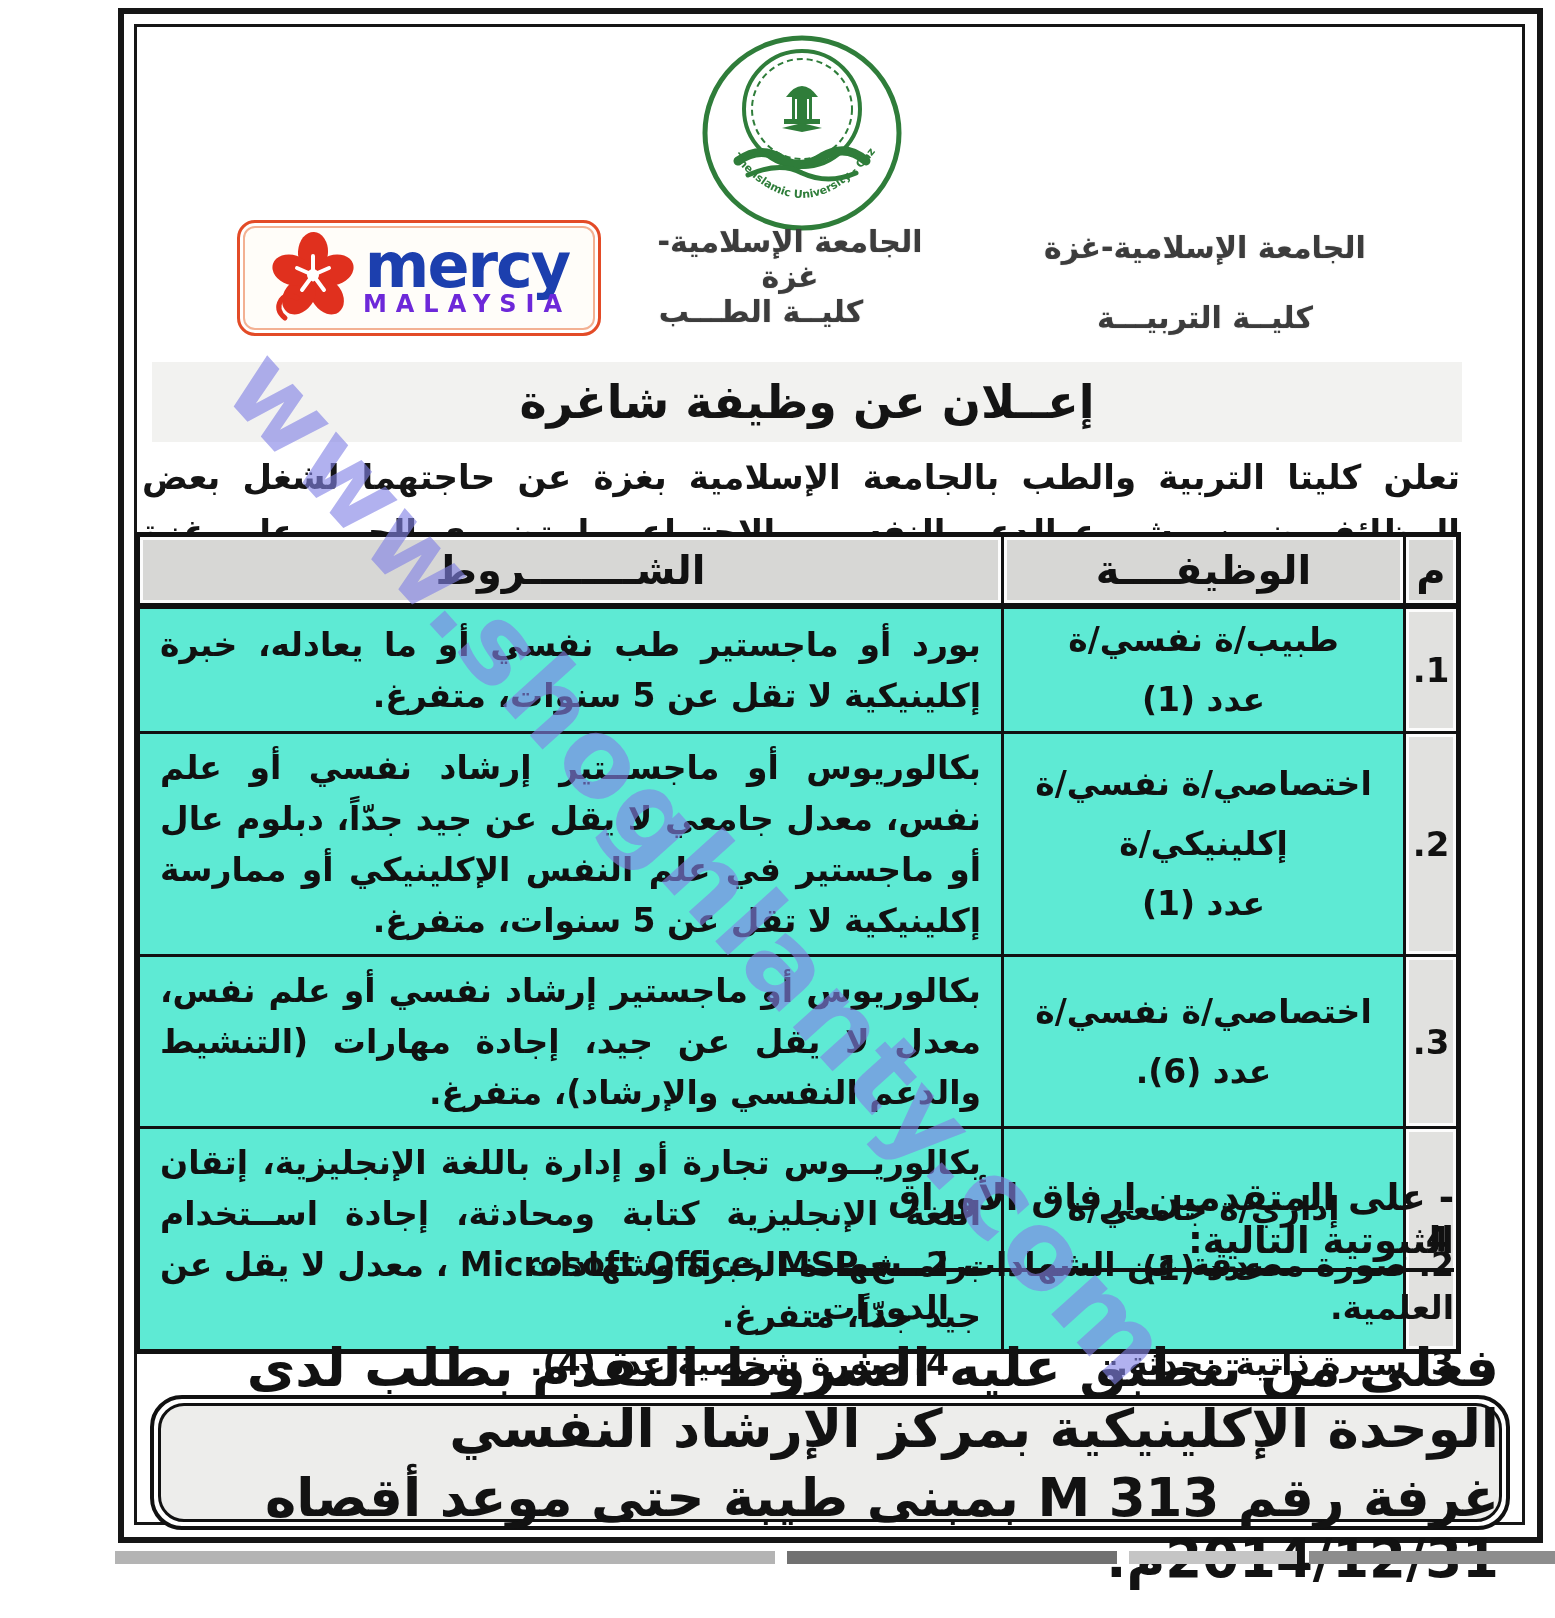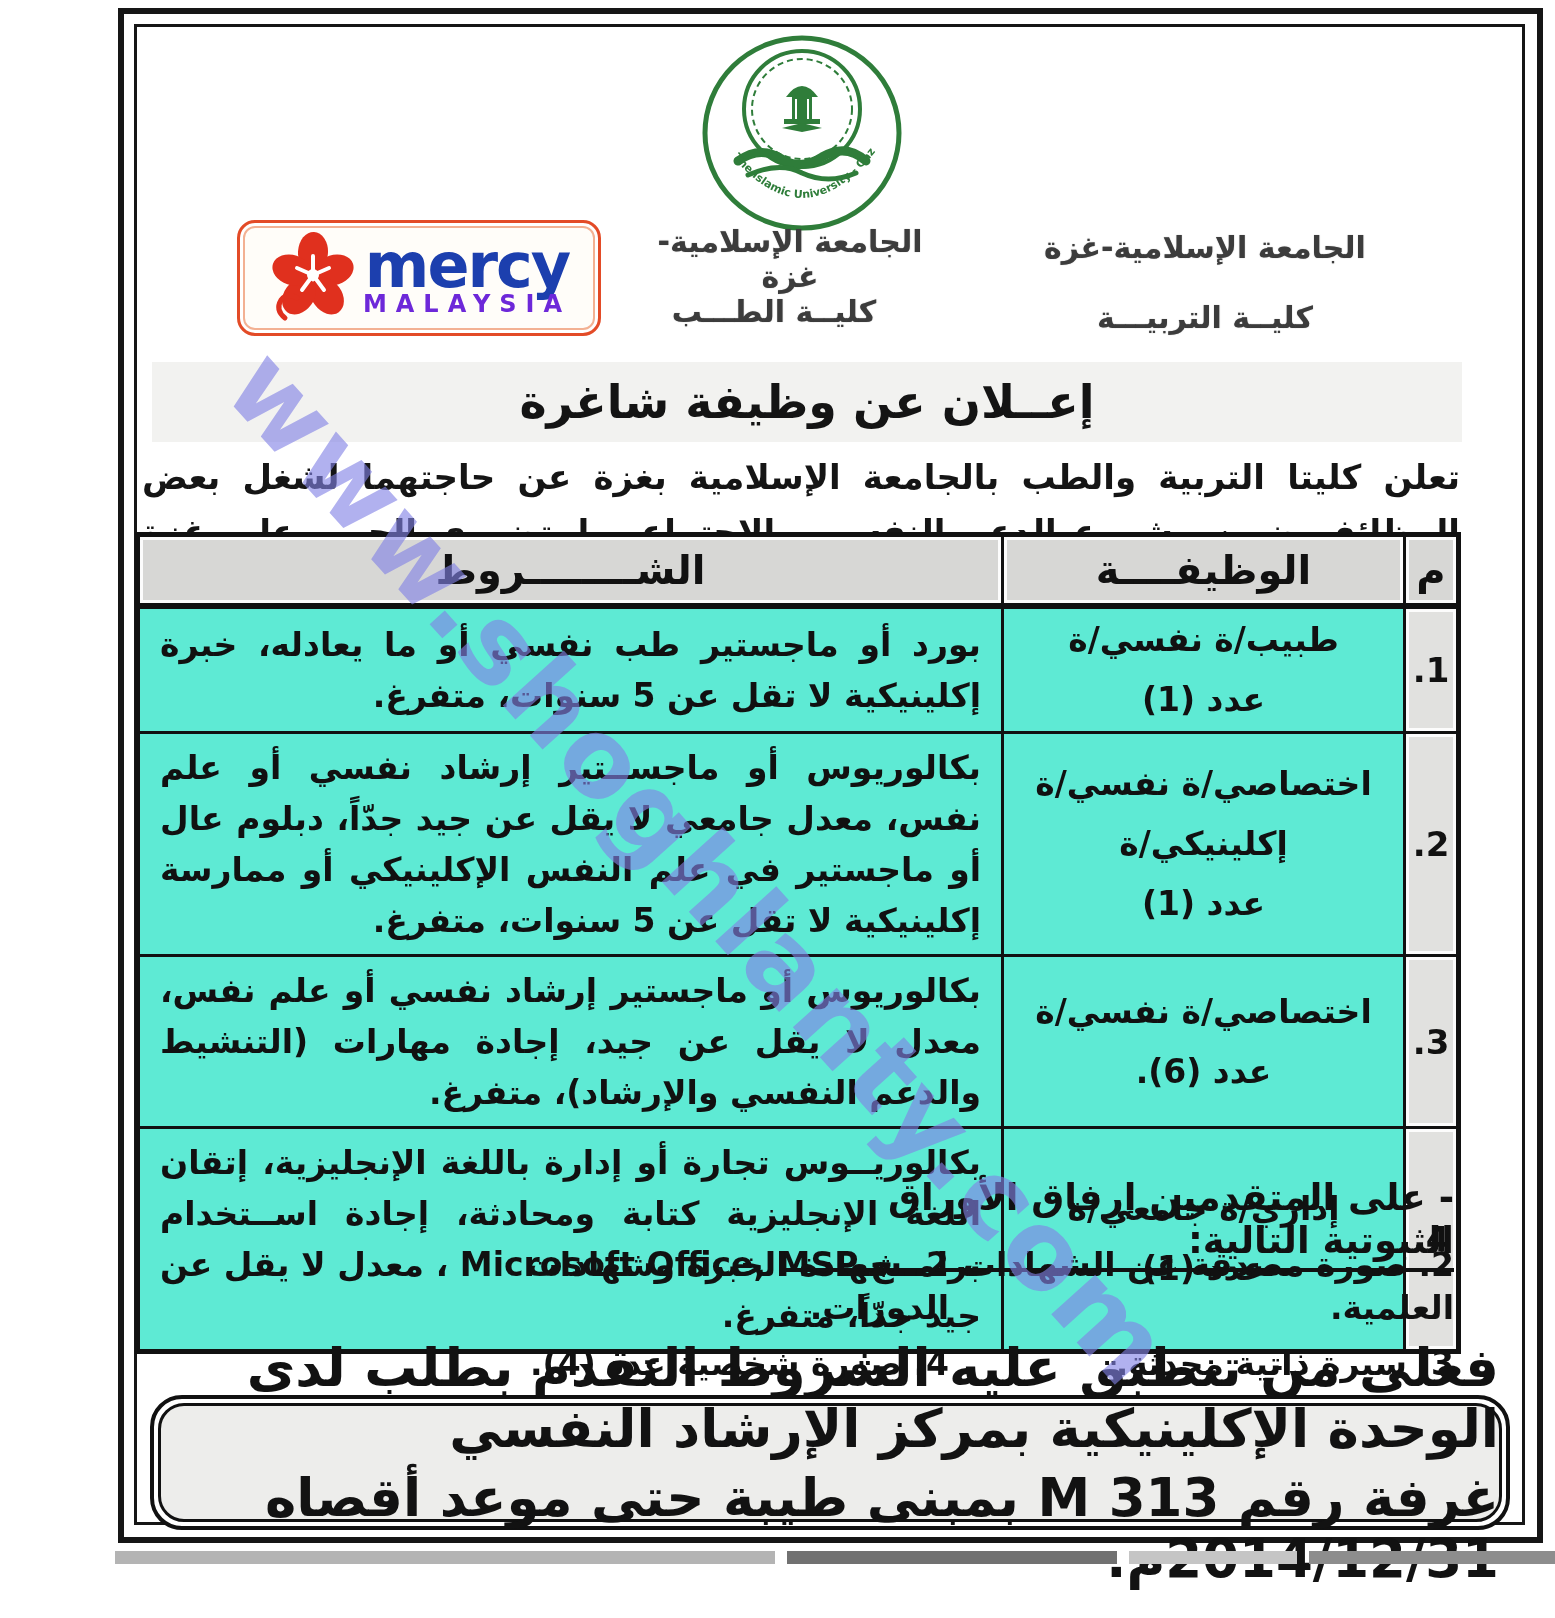--- a/index.html
+++ b/index.html
@@ -124,21 +124,21 @@
       <path d="M38 128 Q60 112 82 126 Q100 138 122 124 Q146 110 166 128" fill="none" stroke="#2f7d3a" stroke-width="9" stroke-linecap="round"></path>
       <path d="M48 142 Q80 128 102 140 Q128 152 156 140" fill="none" stroke="#2f7d3a" stroke-width="5" stroke-linecap="round"></path>
       <path id="sealArc" d="M28 118 Q102 212 176 118" fill="none" stroke="none"></path>
       <text font-size="11" fill="#2f7d3a" font-weight="bold">
         <textPath href="#sealArc" startOffset="8">The Islamic University - Gaza</textPath>
       </text>
     </svg>
   </div>
 
   <div class="abs hdr-text" style="left:640px;top:224px;width:300px;">الجامعة الإسلامية-غزة</div>
-  <div class="abs hdr-text" style="left:644px;top:294px;width:260px;">كليــة الطـــب</div>
+  <div class="abs hdr-text" style="left:631px;top:294px;width:260px;">كليــة الطـــب</div>
   <div class="abs hdr-text" style="left:1030px;top:230px;width:350px;">الجامعة الإسلامية-غزة</div>
   <div class="abs title-band">
     <div class="title-text">إعــلان عن وظيفة شاغرة</div>
   </div>
 
   <div class="abs hdr-text" style="left:1060px;top:300px;width:290px;">كليــة التربيـــة</div>
 
   <div class="abs intro">تعلن كليتا التربية والطب بالجامعة الإسلامية بغزة عن حاجتهما لشغل بعض الوظائف ضمن مشروع الدعم النفسي والاجتماعي لمتضرري الحرب على غزة 2014 والممول من مؤسسة ميرسي ماليزيا، وذلك وفق البيان التالي:</div>
 
   <table class="jobs">

